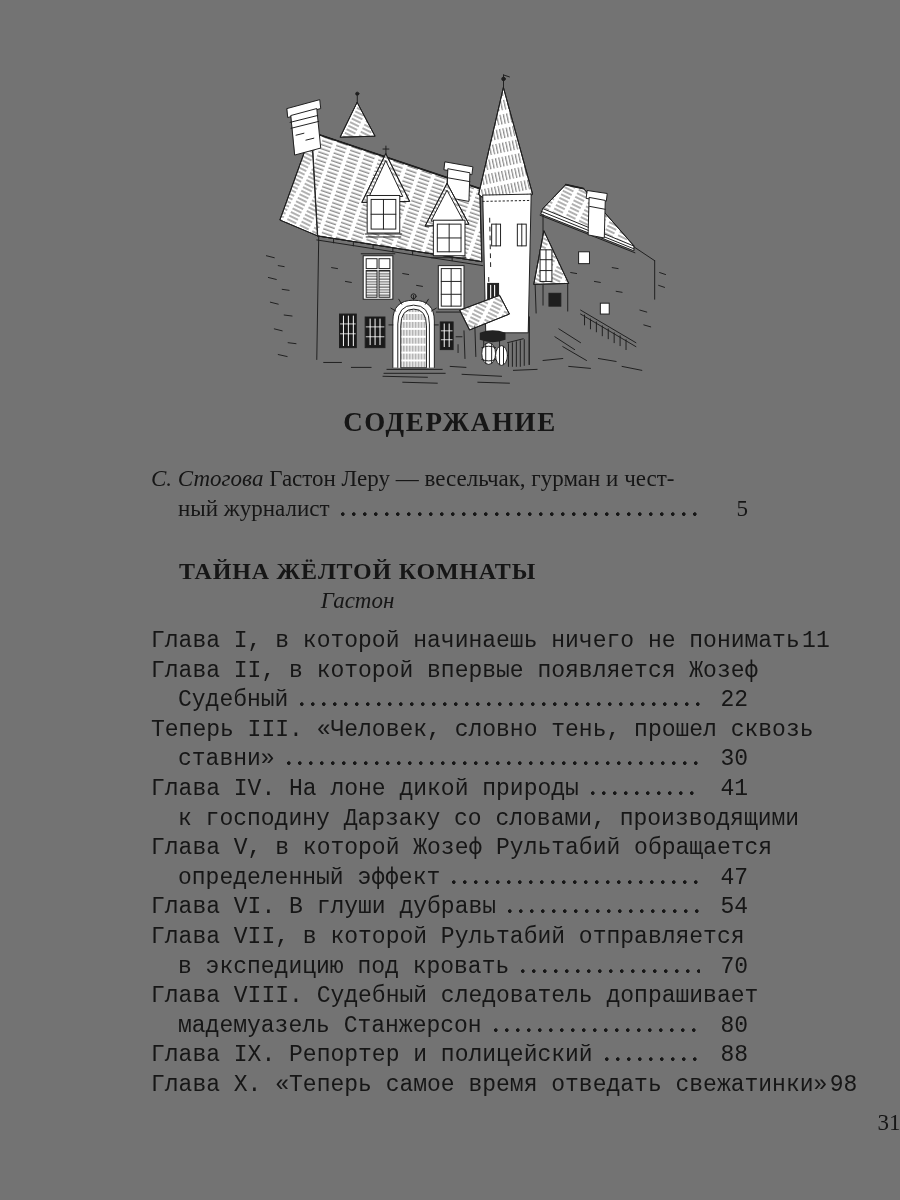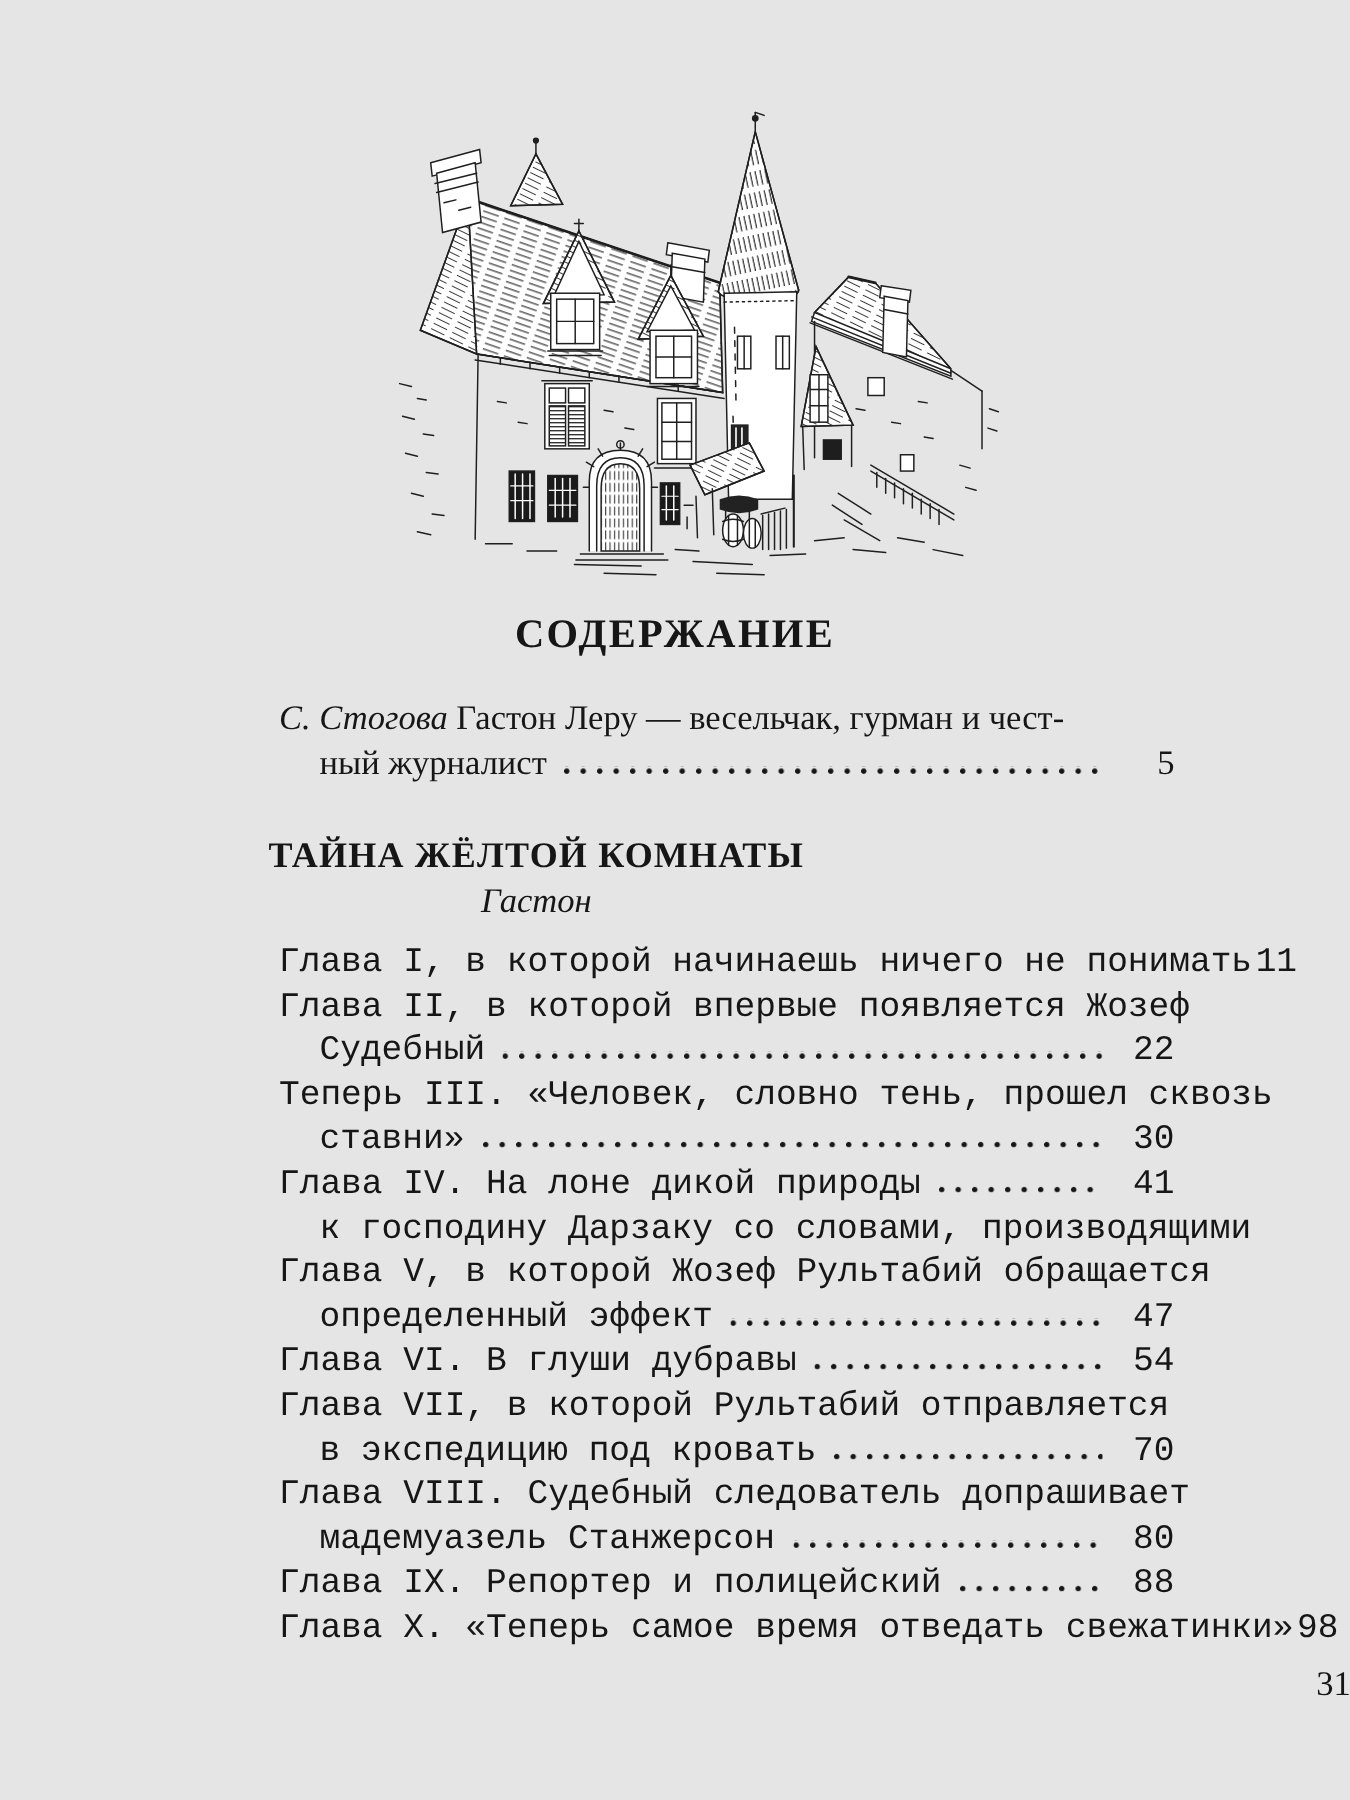--- a/index.html
+++ b/index.html
@@ -1,31 +1,31 @@
 <!DOCTYPE html>
 <html><head>
 <meta charset="utf-8">
 <style>
   html,body{margin:0;padding:0;background:#ffffff;}
   body{
     width:900px;height:1200px;position:relative;overflow:hidden;
     font-family:"Liberation Serif","DejaVu Serif",serif;
     color:#161616;
   }
-  .page{position:absolute;inset:0;background:#e5e5e5;}
+  .page{position:absolute;inset:0;background:#737373;}
 
   .illustration{position:absolute;left:252px;top:70px;width:422px;height:330px;}
   .illustration svg{width:100%;height:100%;}
 
   .toc-heading{
     position:absolute;left:0;top:405px;width:900px;margin:0;
     text-align:center;font-size:27px;font-weight:bold;letter-spacing:1.6px;
     line-height:34px;
   }
-  .toc{position:absolute;left:151px;width:597px;margin-left:35px;}
+  .toc{position:absolute;left:151px;width:597px;}
   #intro-lines{top:464px;}
   #chapter-lines{top:627px;font-family:Liberation Mono, monospace;}
 
   .section-head{
     position:absolute;left:0;top:556px;width:715px;text-align:center;line-height:30px;
   }
   .section-title{font-weight:bold;font-size:24px;letter-spacing:.8px;}
   .section-subtitle{font-style:italic;font-size:23px;}
 
   .toc-line{

